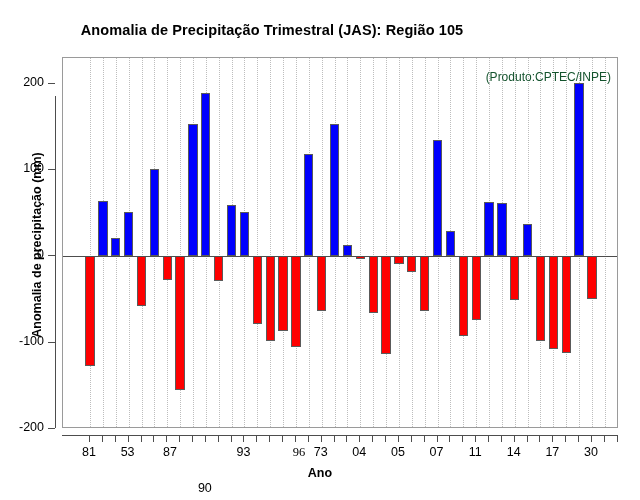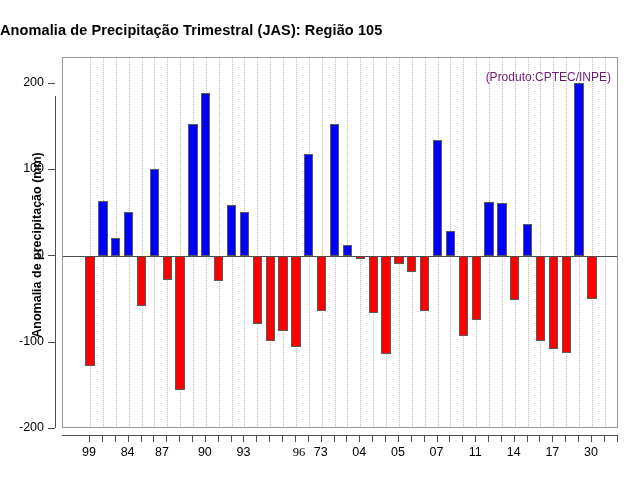--- a/index.html
+++ b/index.html
@@ -22,21 +22,21 @@
     width: 640px;
     height: 500px;
   }
 
   
   #chart-title {
     position: absolute;
     left: 0;
     top: 22px;
     width: 544px;
-    text-align: left;
+    text-align: center;
     font-size: 14.5px;
     font-weight: bold;
     letter-spacing: 0.1px;
     white-space: nowrap;
   }
 
   
   #ylabel {
     position: absolute;
     left: -93px;
@@ -96,21 +96,21 @@
     width: 100%;
     height: 0;
     border-top: 1px solid #4d4d4d;
   }
 
   #annotation {
     position: absolute;
     right: 6px;
     top: 12px;
     font-size: 12px;
-    color: #701a75;
+    color: #14532d;
     white-space: nowrap;
   }
 
   
   #yaxis-line {
     position: absolute;
     left: 55px;
     top: 96px;
     width: 0;
     height: 332px;
@@ -159,51 +159,52 @@
   }
 </style>
 </head>
 <body>
 
 <div id="chart-root">
 
   <div id="chart-title">Anomalia de Precipitação Trimestral (JAS): Região 105</div>
 
   <div id="ylabel">Anomalia de precipitação (mm)</div>
+  <div id="xlabel">Ano</div>
 
   <div id="yaxis-line"></div>
   <div id="xaxis-line"></div>
 
   <div id="yticks-layer">
       <div class="ytick" style="top: 82.8837px;"></div>
       <div class="ytick-label" style="top: 82.8837px;">200</div>
       <div class="ytick" style="top: 169.163px;"></div>
       <div class="ytick-label" style="top: 169.163px;">100</div>
       <div class="ytick" style="top: 255.442px;"></div>
       <div class="ytick-label" style="top: 255.442px;">0</div>
       <div class="ytick" style="top: 341.721px;"></div>
       <div class="ytick-label" style="top: 341.721px;">-100</div>
       <div class="ytick" style="top: 428px;"></div>
       <div class="ytick-label" style="top: 428px;">-200</div>
     </div>
   <div id="xticks-layer">
       <div class="xtick" style="left: 89.0278px;"></div>
-      <div class="xtick-label" style="left: 89.0278px;">99</div>
+      <div class="xtick-label" style="left: 89.0278px;">81</div>
       <div class="xtick" style="left: 101.898px;"></div>
       <div class="xtick" style="left: 114.769px;"></div>
       <div class="xtick" style="left: 127.639px;"></div>
-      <div class="xtick-label" style="left: 127.639px;">84</div>
+      <div class="xtick-label" style="left: 127.639px;">53</div>
       <div class="xtick" style="left: 140.509px;"></div>
       <div class="xtick" style="left: 153.38px;"></div>
       <div class="xtick" style="left: 166.25px;"></div>
-      <div class="xtick-label" style="left: 162px;">87</div>
+      <div class="xtick-label" style="left: 170px;">87</div>
       <div class="xtick" style="left: 179.12px;"></div>
       <div class="xtick" style="left: 191.991px;"></div>
       <div class="xtick" style="left: 204.861px;"></div>
-      <div class="xtick-label" style="left: 204.861px;">90</div>
+      <div class="xtick-label" style="left: 204.861px; margin-top: 36px;">90</div>
       <div class="xtick" style="left: 217.731px;"></div>
       <div class="xtick" style="left: 230.602px;"></div>
       <div class="xtick" style="left: 243.472px;"></div>
       <div class="xtick-label" style="left: 243.472px;">93</div>
       <div class="xtick" style="left: 256.343px;"></div>
       <div class="xtick" style="left: 269.213px;"></div>
       <div class="xtick" style="left: 282.083px;"></div>
       <div class="xtick-label" style="left: 299px; font-family: Liberation Serif, serif;">96</div>
       <div class="xtick" style="left: 294.954px;"></div>
       <div class="xtick" style="left: 307.824px;"></div>

